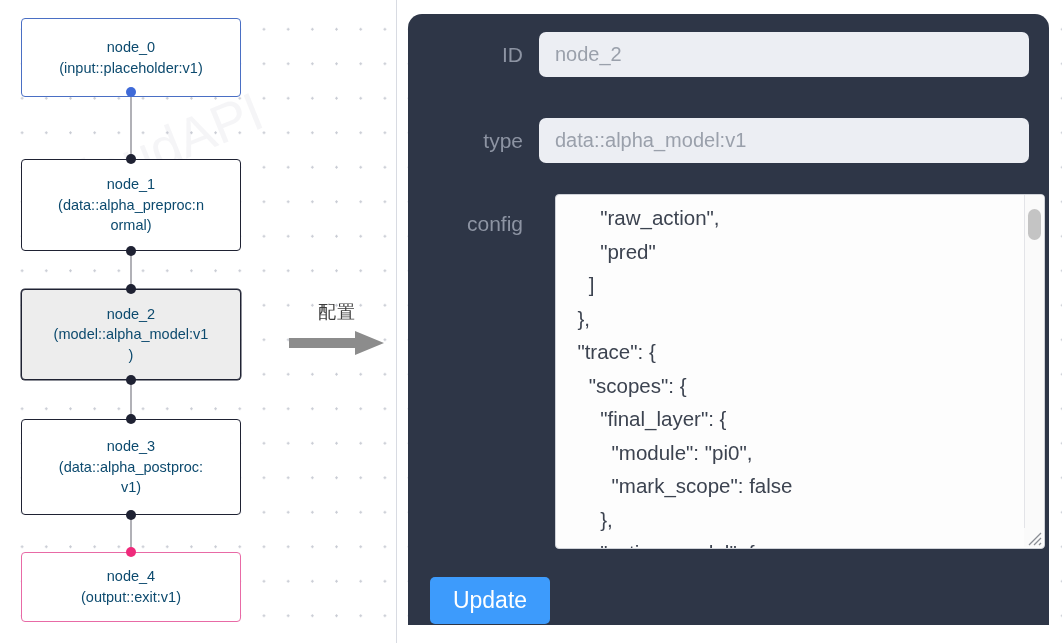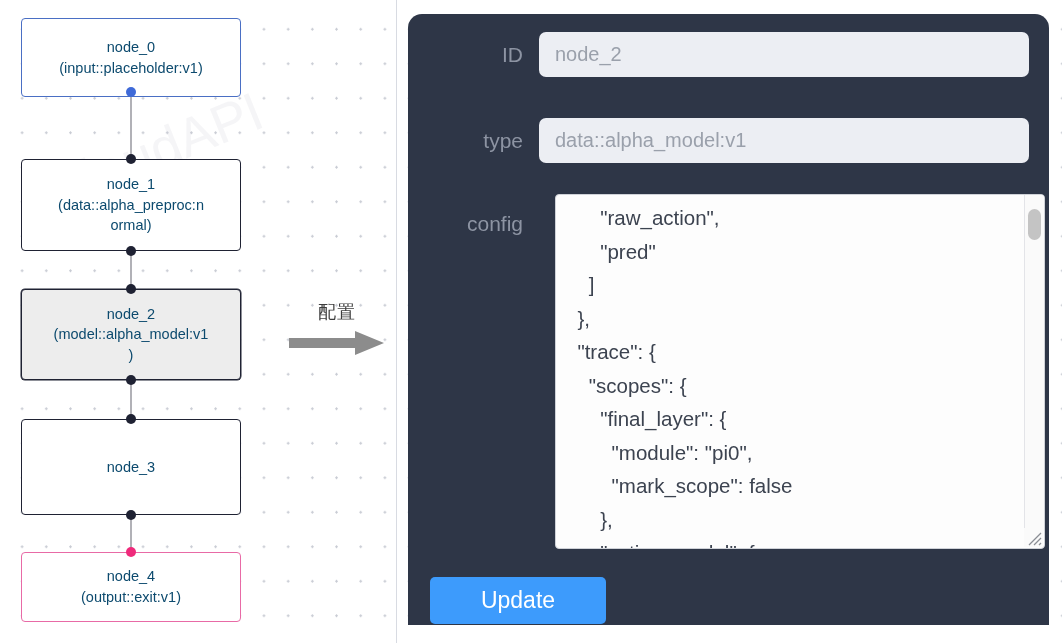--- a/index.html
+++ b/index.html
@@ -147,21 +147,21 @@
   }
   #config-resize{
     position:absolute;right:1px;bottom:1px;width:19px;height:19px;
     background:#fafafa;
   }
   #config-resize svg{display:block;}
 
   
   #update-button{
     position:absolute;left:22px;top:563px;
-    width:176px;height:47px;
+    width:120px;height:47px;
     background:#3d9bfc;border:none;border-radius:5px;
     color:#ffffff;font-size:23px;
     font-family:"Liberation Sans",sans-serif;
     display:flex;align-items:center;justify-content:center;
     cursor:pointer;
   }
 
   
   .wm{
     position:absolute;color:rgba(190,195,205,0.16);
@@ -205,20 +205,22 @@
   </div>
 
   <div class="node n-sel" id="node2">
     <span class="ln">node_2</span>
     <span class="ln">(model::alpha_model:v1
 )</span>
   </div>
 
   <div class="node" id="node3">
     <span class="ln">node_3</span>
+    <span class="ln">(data::alpha_postproc:
+v1)</span>
   </div>
 
   <div class="node n-pink" id="node4">
     <span class="ln">node_4</span>
     <span class="ln">(output::exit:v1)</span>
   </div>
 
   <div id="arrow-group">
     <div id="arrow-label">配置</div>
     <div id="arrow-shape">

